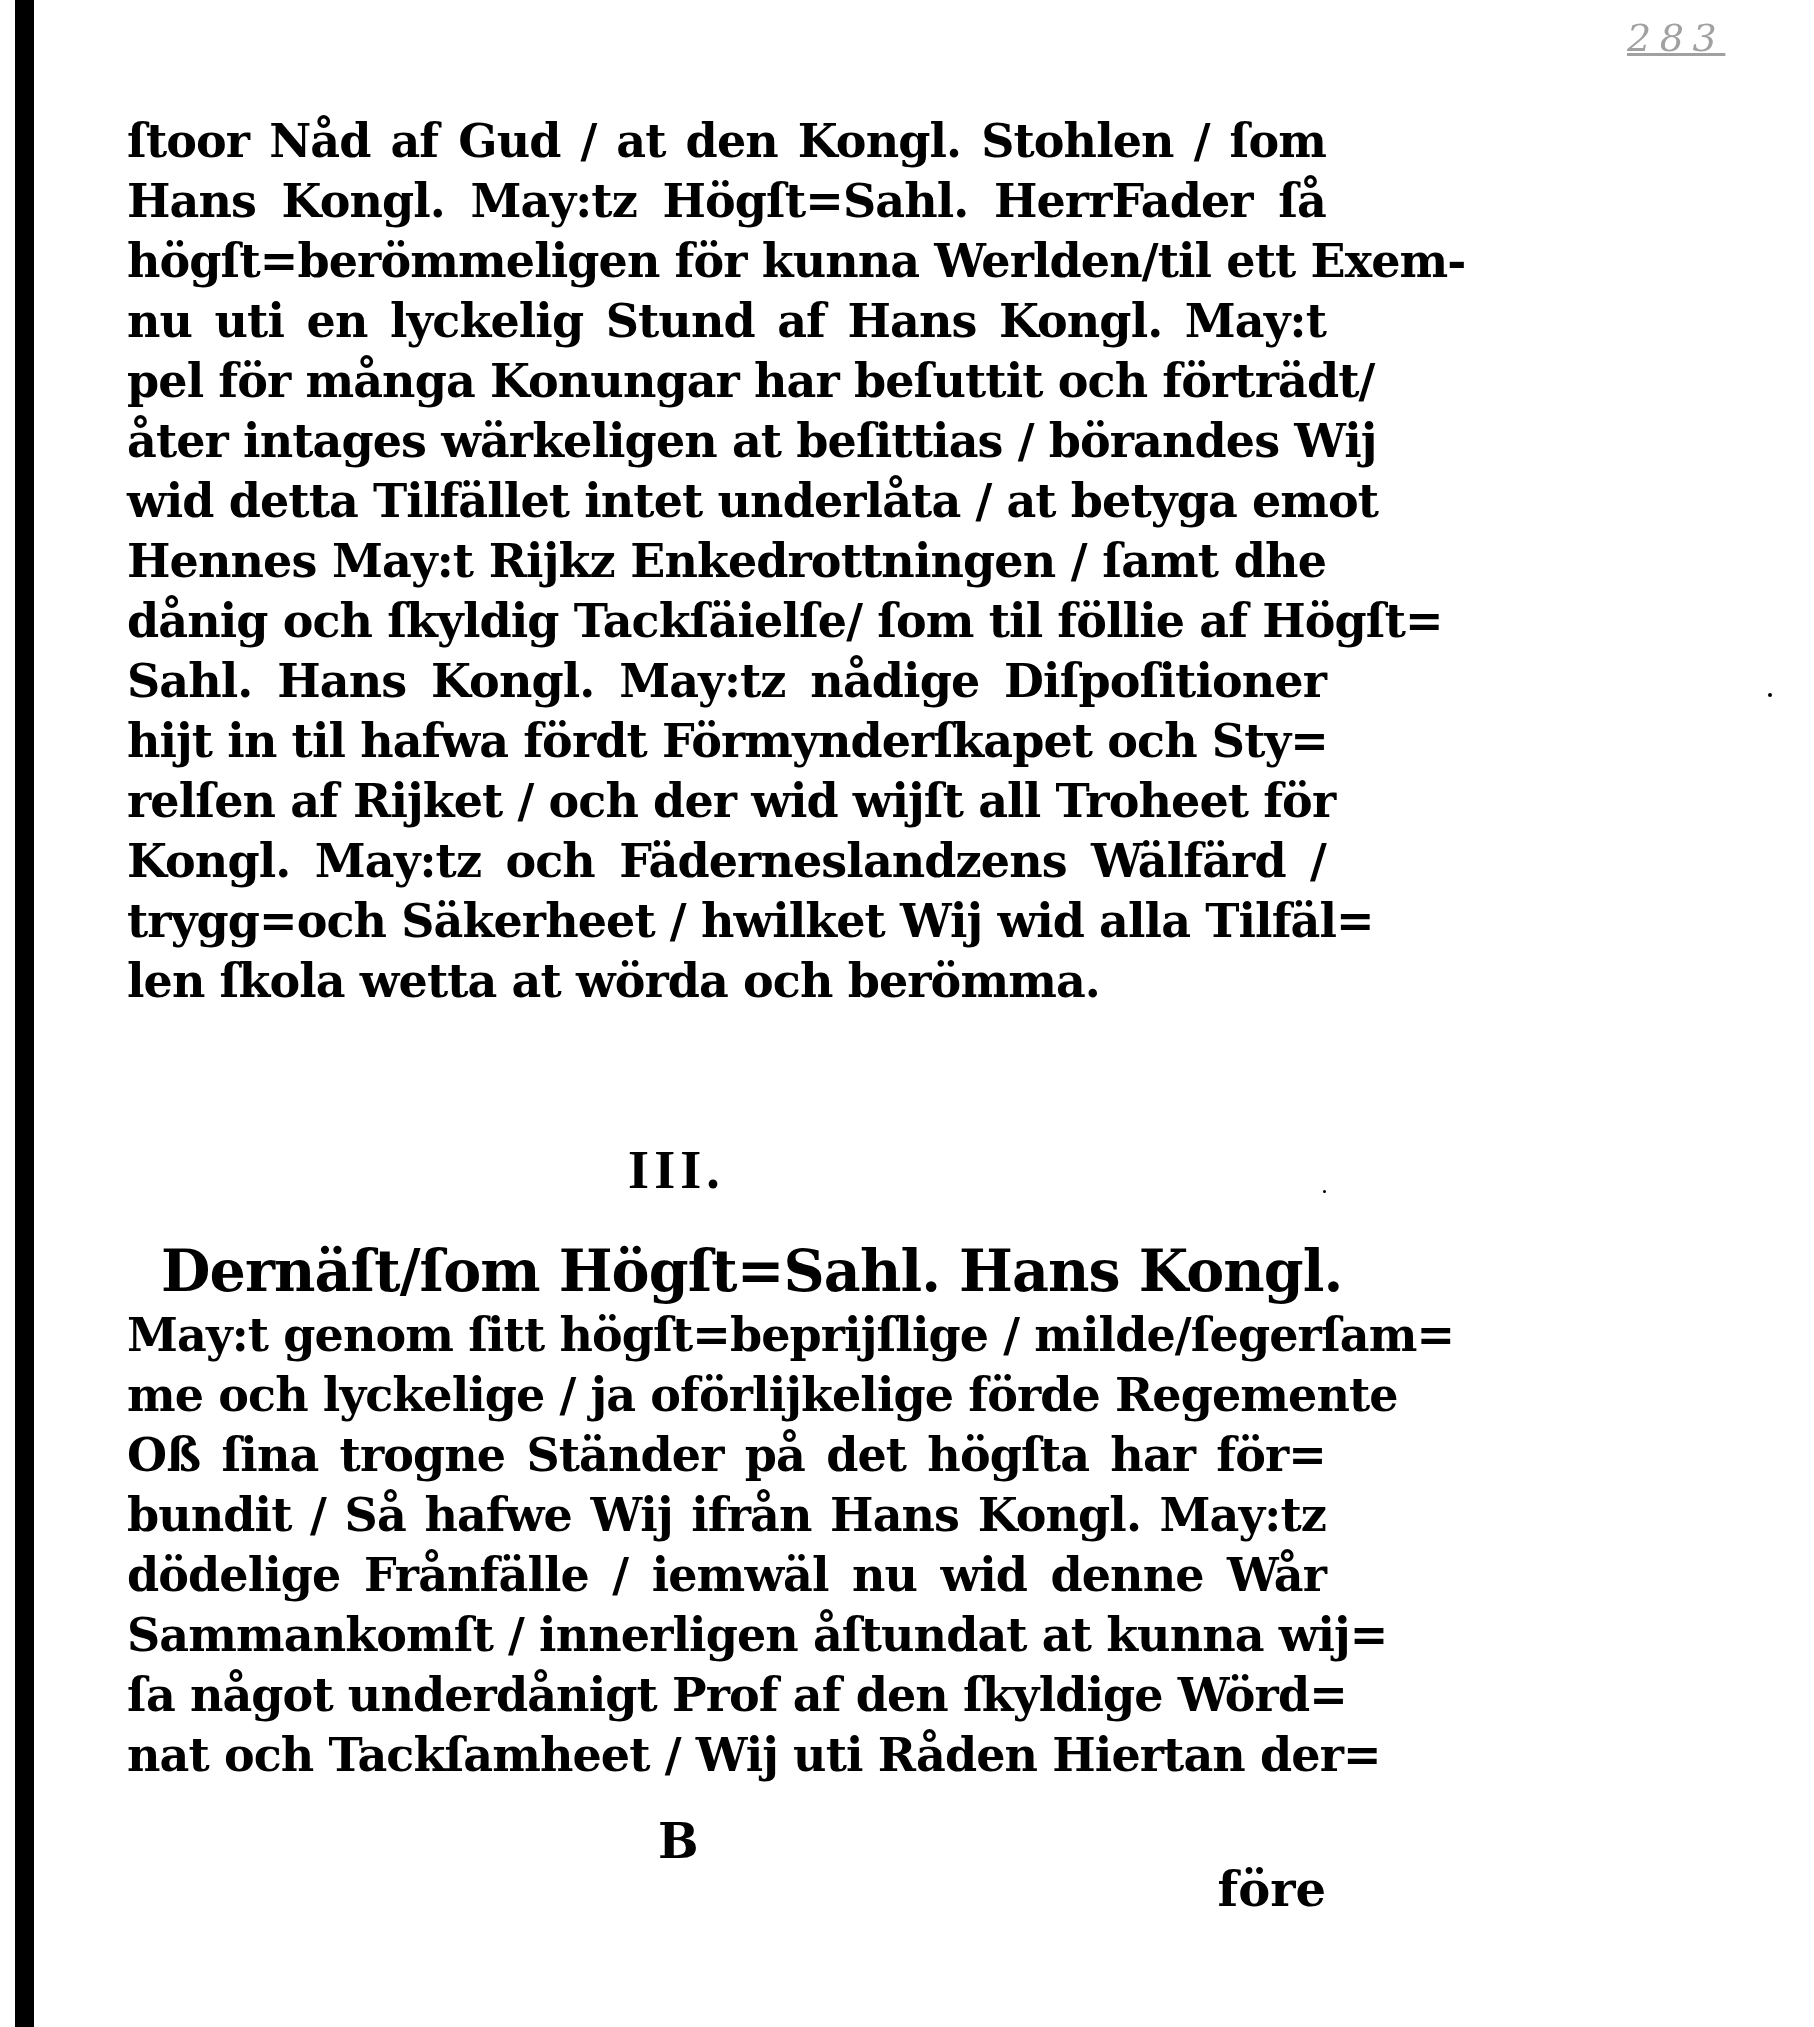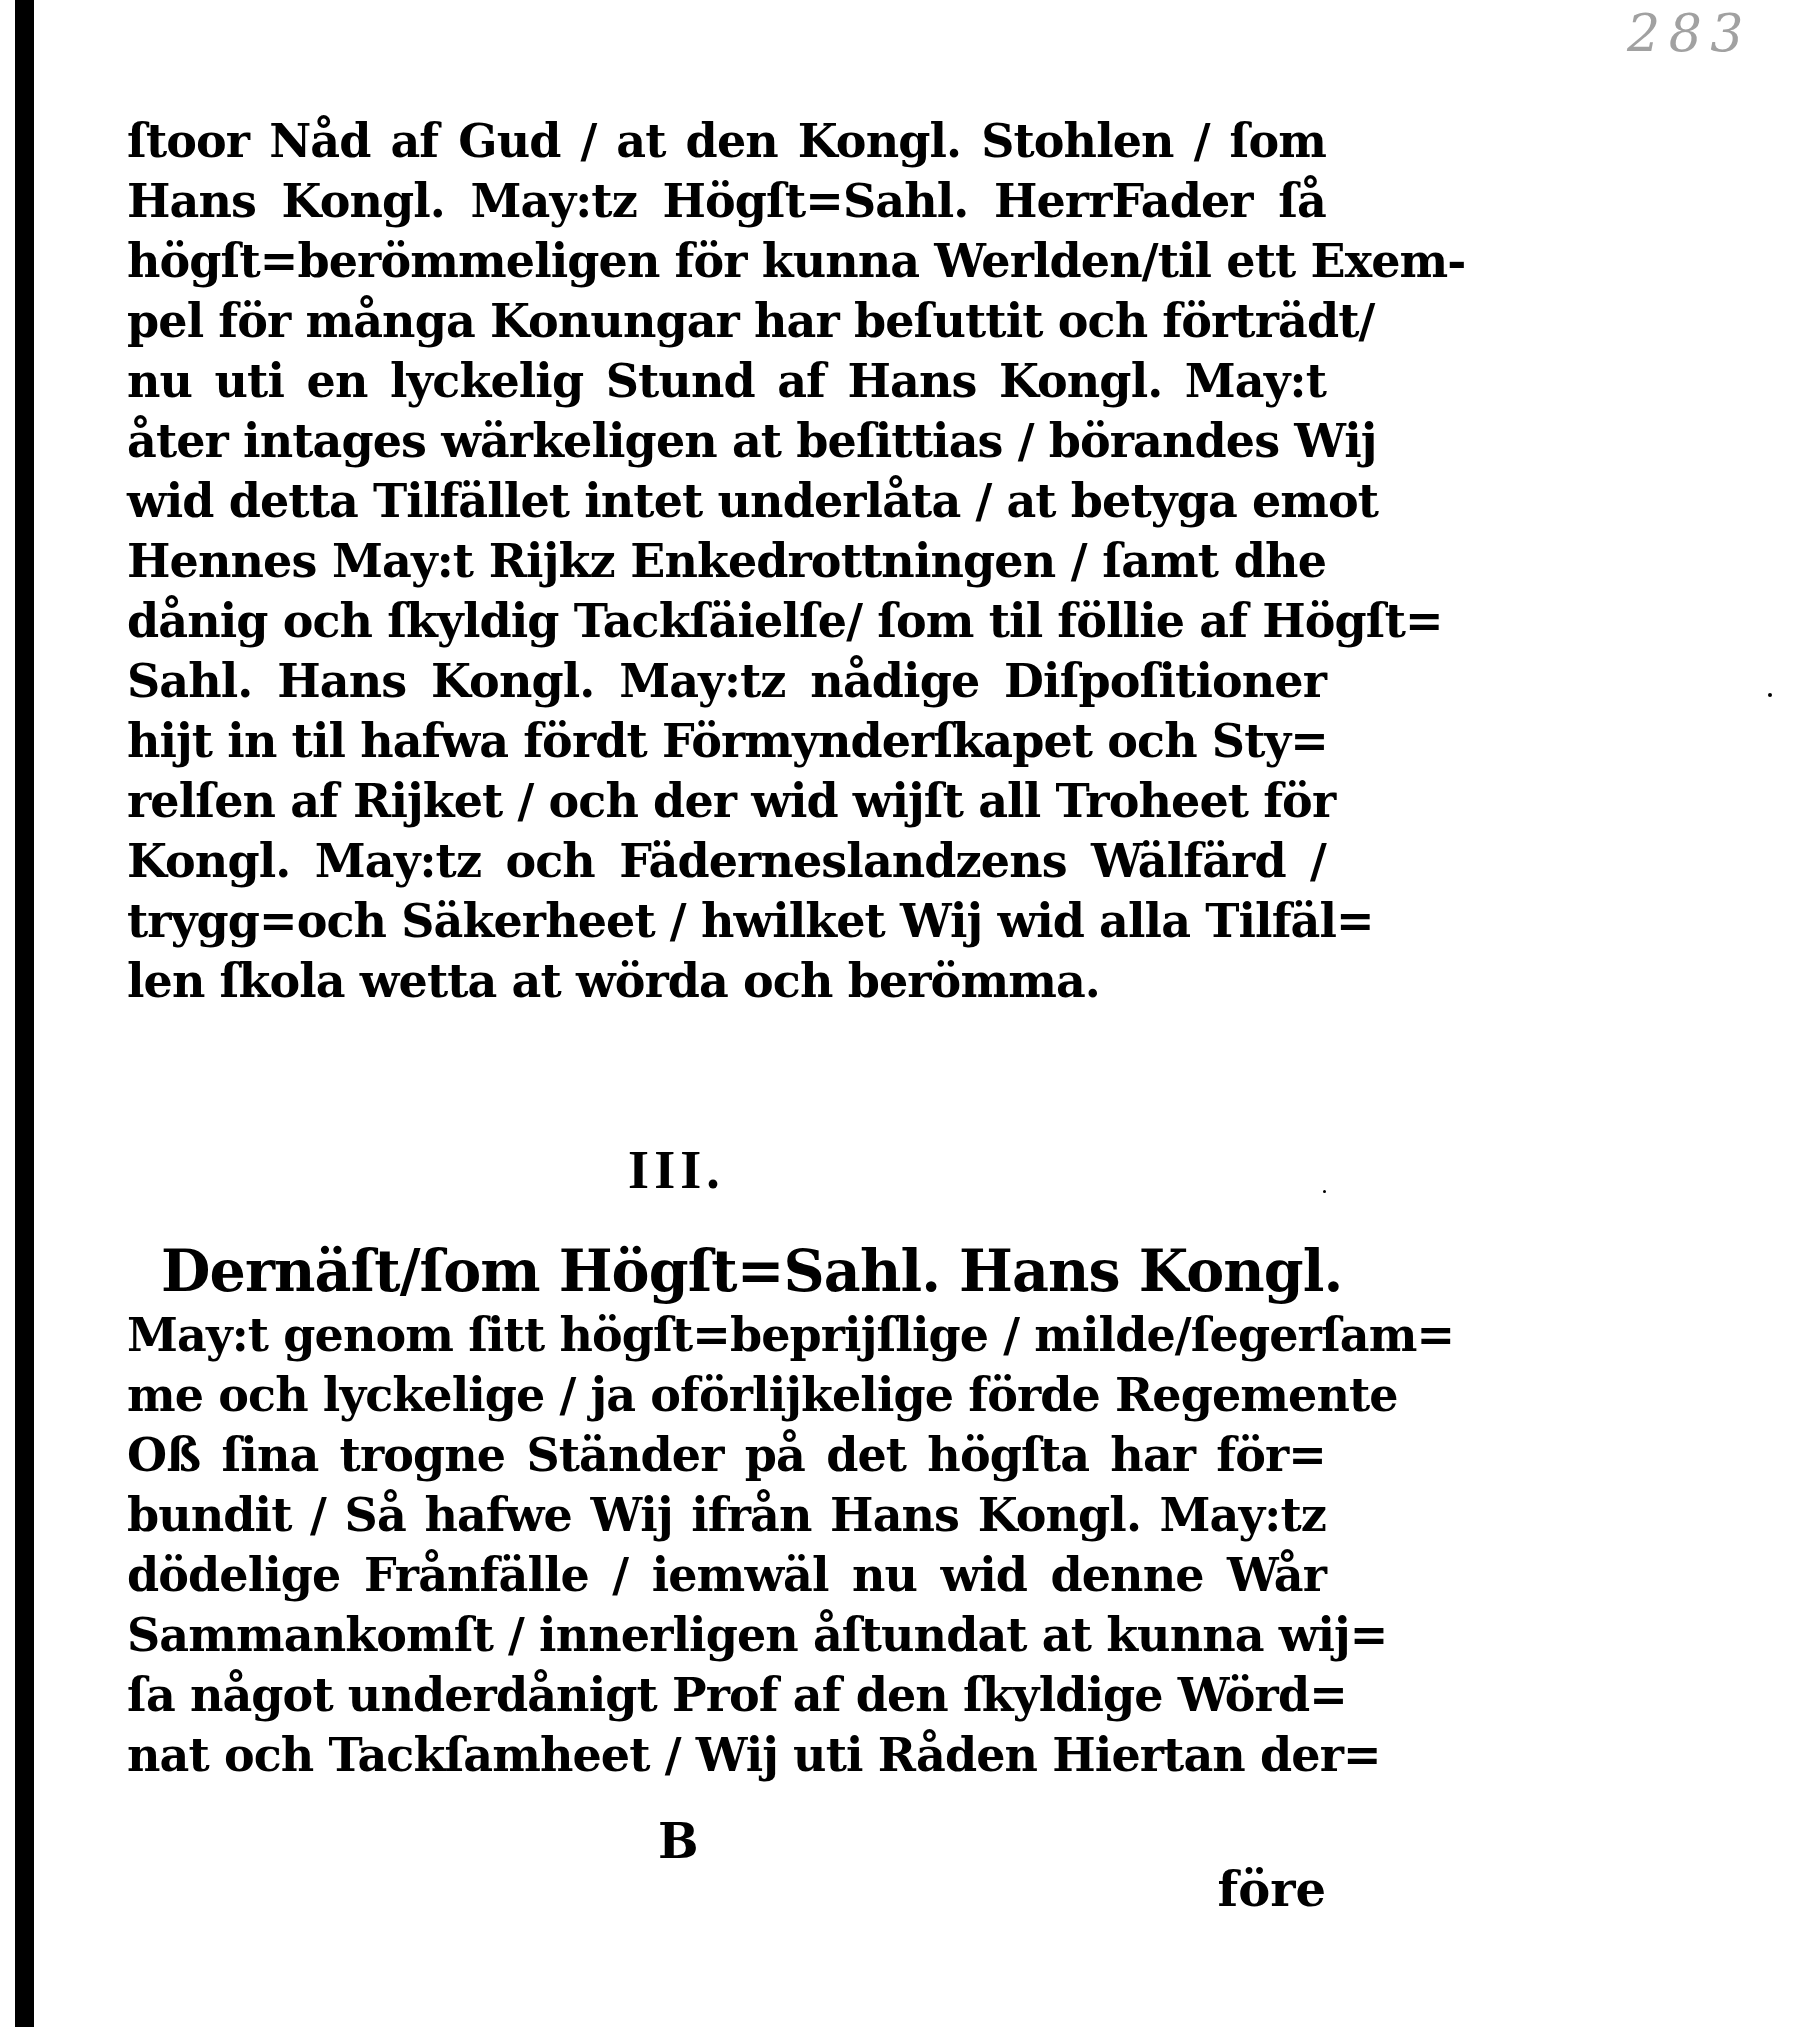--- a/index.html
+++ b/index.html
@@ -1,19 +1,19 @@
 <!DOCTYPE html>
 <html style="font-size:13.7px"><head>
 <meta charset="utf-8">
 <style>
   html, body { margin: 0; padding: 0; background: #ffffff; }
   body { width: 1815px; height: 2027px; position: relative; overflow: hidden; }
   .page { position: absolute; left: 0; top: 0; width: 1815px; height: 2027px; background: #ffffff; }
   .edge-bar { position: absolute; left: 15.4px; top: 0; width: 19px; height: 2027px; background: #000; }
-  .page-mark { position: absolute; left: 1627px; top: 3px; font-family: "DejaVu Serif", serif; font-size: 52px; color: #555; letter-spacing: 8.6px; opacity: 0.55; font-style: italic; }
+  .page-mark { position: absolute; left: 1627px; top: 16px; font-family: "DejaVu Serif", serif; font-size: 38px; color: #555; letter-spacing: 8.6px; opacity: 0.55; font-style: italic; text-decoration: underline; }
   .text-block { position: absolute; left: 127px; top: 111px; width: 1199px; }
   .line { font-family: "DejaVu Serif", serif; font-weight: bold; font-size: 46px; line-height: 60px; height: 60px; color: #000; white-space: nowrap; text-align: justify; text-align-last: justify; letter-spacing: -0.9px; }
   .line.last { text-align-last: left; }
   .heading-num { position: absolute; left: 0; top: 1139px; width: 1353px; text-align: center; font-family: "Liberation Serif", serif; font-weight: bold; font-size: 54px; letter-spacing: 5.1px; color: #000; }
   .block2 { position: absolute; left: 127px; top: 1237px; width: 1199px; }
   .first-line { font-size: 57px; line-height: 68px; height: 68px; padding-left: 34px; }
   .footer-line { position: absolute; left: 127px; top: 1813px; width: 1199px; height: 60px; font-family: "DejaVu Serif", serif; font-weight: bold; font-size: 48px; }
   .signature { position: absolute; left: 531px; }
   .catchword { position: absolute; right: 0; margin-top: 48px; }
   .speck { position: absolute; width: 4.3px; height: 4.3px; background: #000; border-radius: 50%; }
@@ -22,22 +22,22 @@
 <body>
 
 <div class="page">
   <div class="edge-bar"></div>
   <div class="page-mark">283</div>
 
   <div class="text-block">
     <div class="line">ſtoor Nåd af Gud / at den Kongl. Stohlen / ſom</div>
     <div class="line">Hans Kongl. May:tz Högſt=Sahl. HerrFader ſå</div>
     <div class="line">högſt=berömmeligen för kunna Werlden/til ett Exem-</div>
+    <div class="line">nu uti en lyckelig Stund af Hans Kongl. May:t</div>
     <div class="line">pel för många Konungar har beſuttit och förträdt/</div>
-    <div class="line">nu uti en lyckelig Stund af Hans Kongl. May:t</div>
     <div class="line">åter intages wärkeligen at beſittias / börandes Wij</div>
     <div class="line">wid detta Tilfället intet underlåta / at betyga emot</div>
     <div class="line">Hennes May:t Rijkz Enkedrottningen / ſamt dhe</div>
     <div class="line">dånig och ſkyldig Tackſäielſe/ ſom til föllie af Högſt=</div>
     <div class="line">Sahl. Hans Kongl. May:tz nådige Diſpoſitioner</div>
     <div class="line">hijt in til hafwa fördt Förmynderſkapet och Sty=</div>
     <div class="line">relſen af Rijket / och der wid wijſt all Troheet för</div>
     <div class="line">Kongl. May:tz och Fäderneslandzens Wälfärd /</div>
     <div class="line">trygg=och Säkerheet / hwilket Wij wid alla Tilfäl=</div>
     <div class="line last">len ſkola wetta at wörda och berömma.</div>

